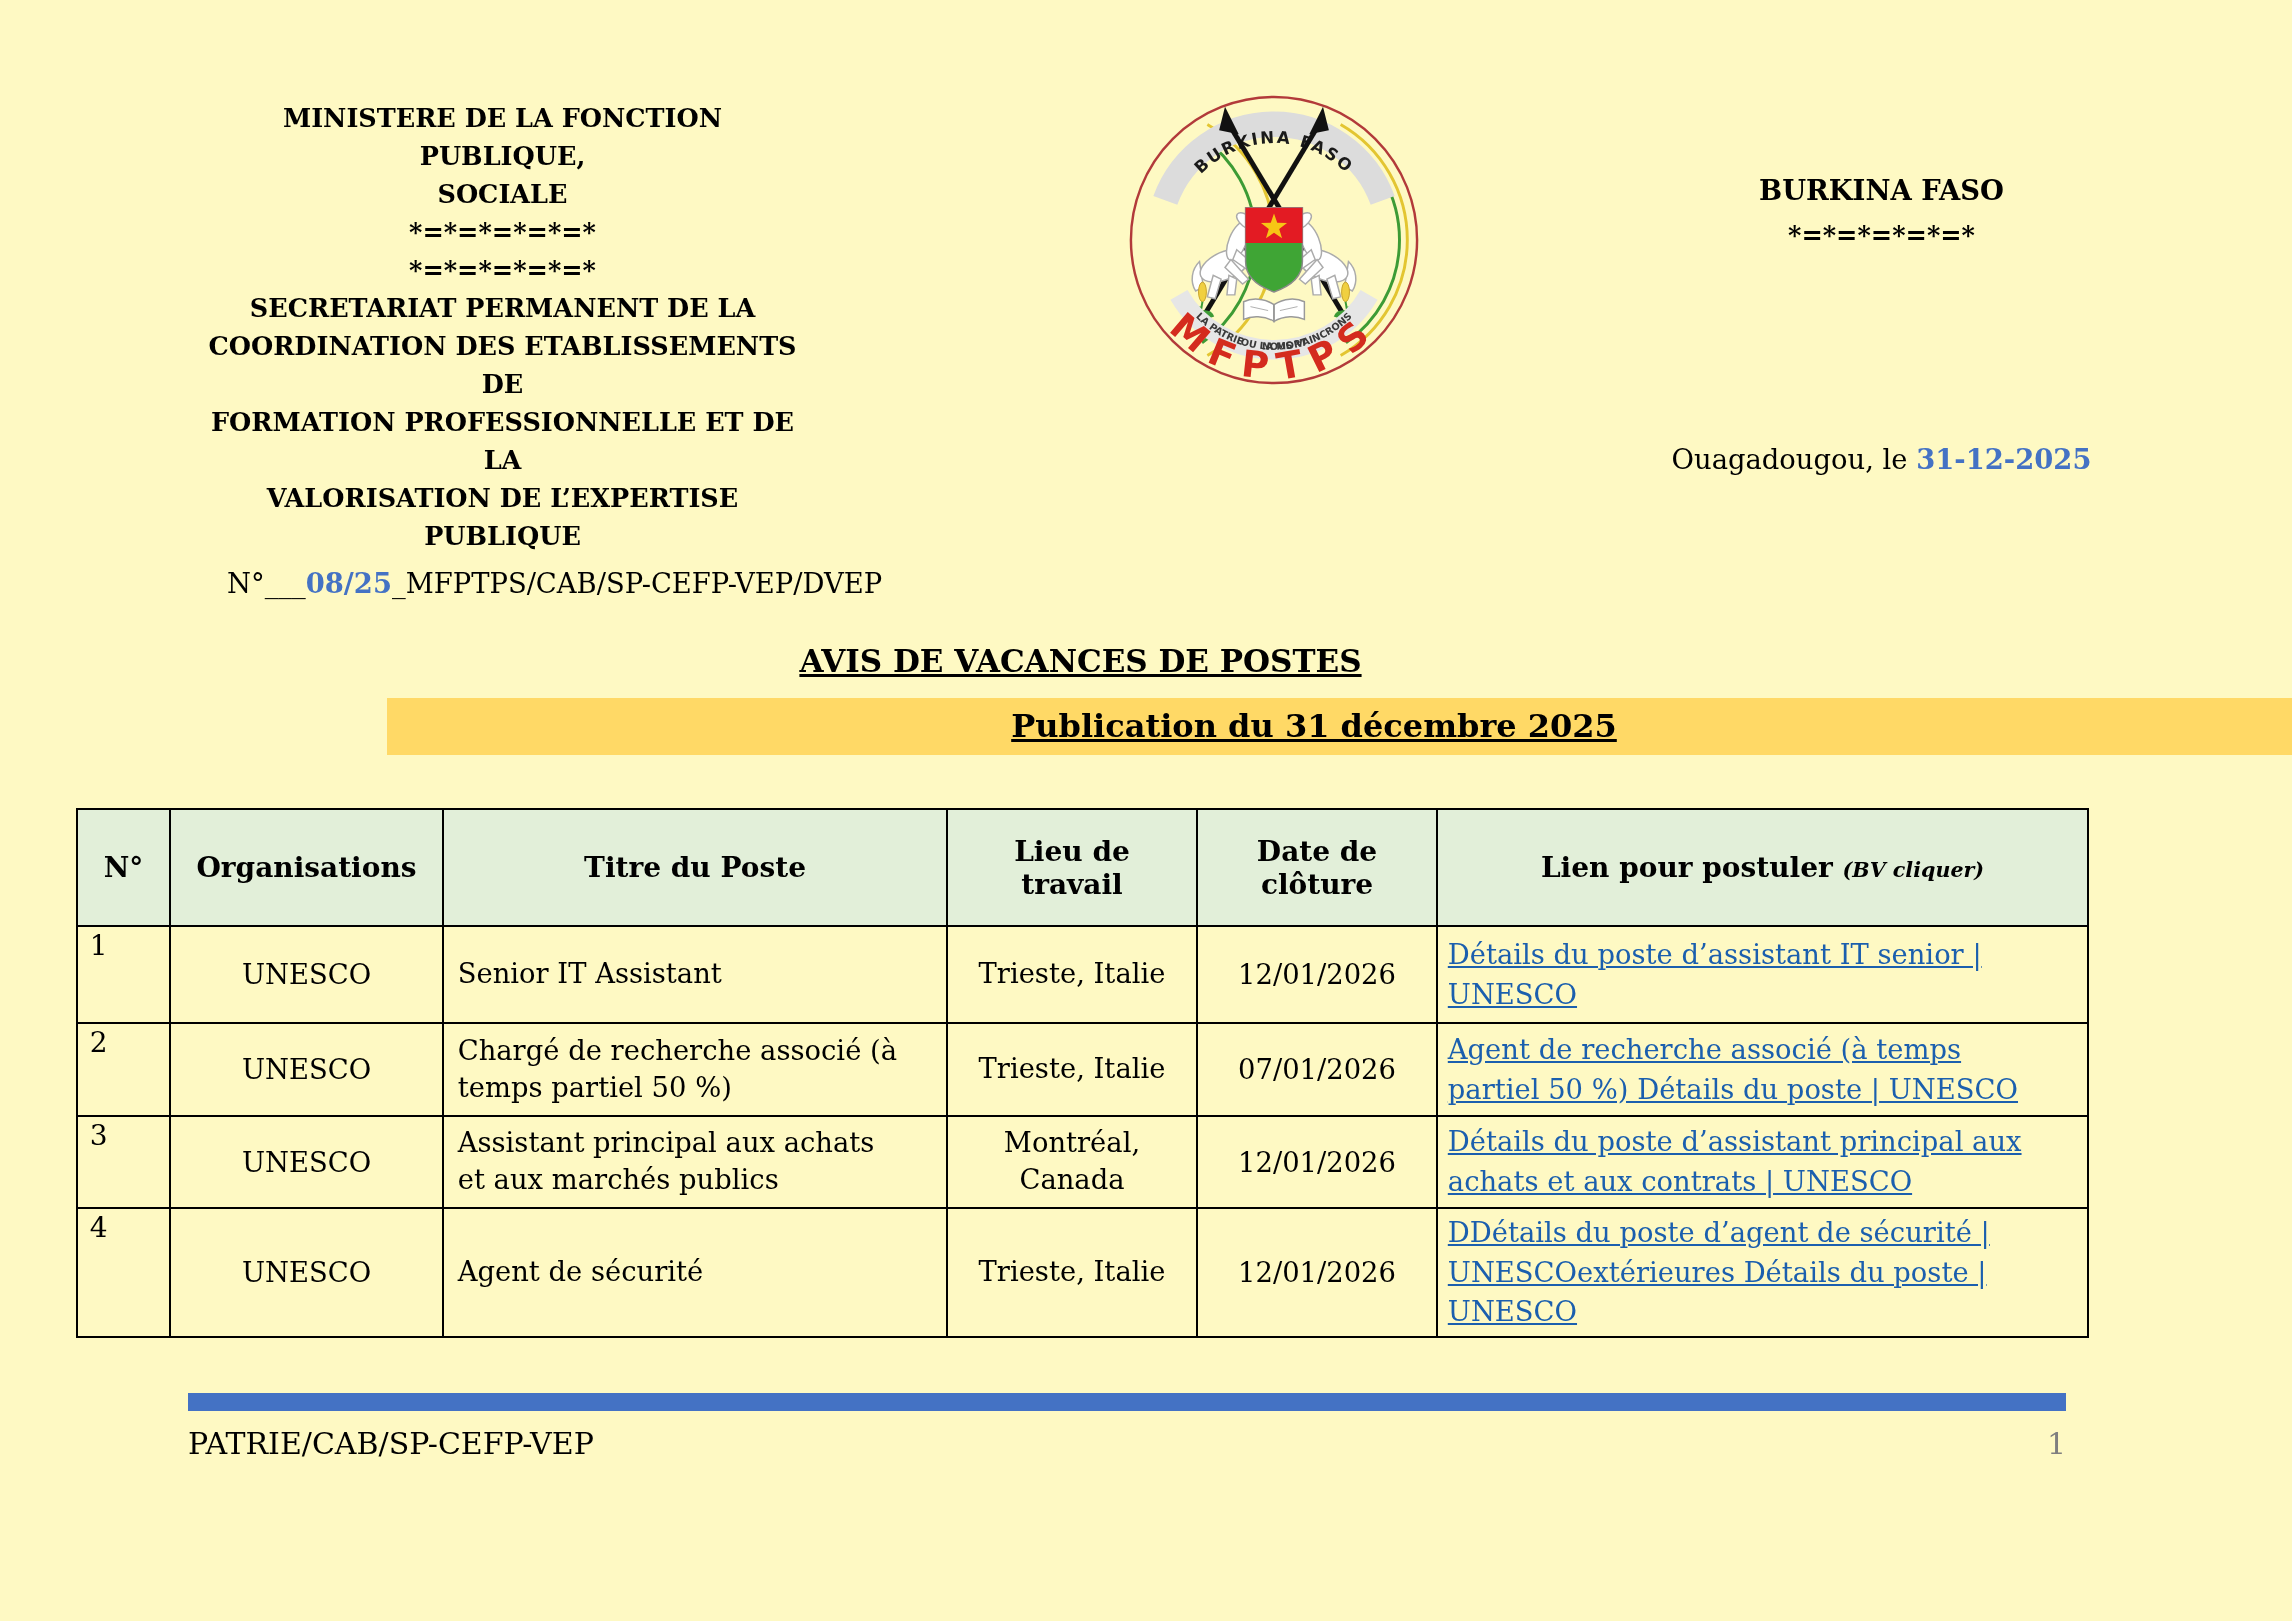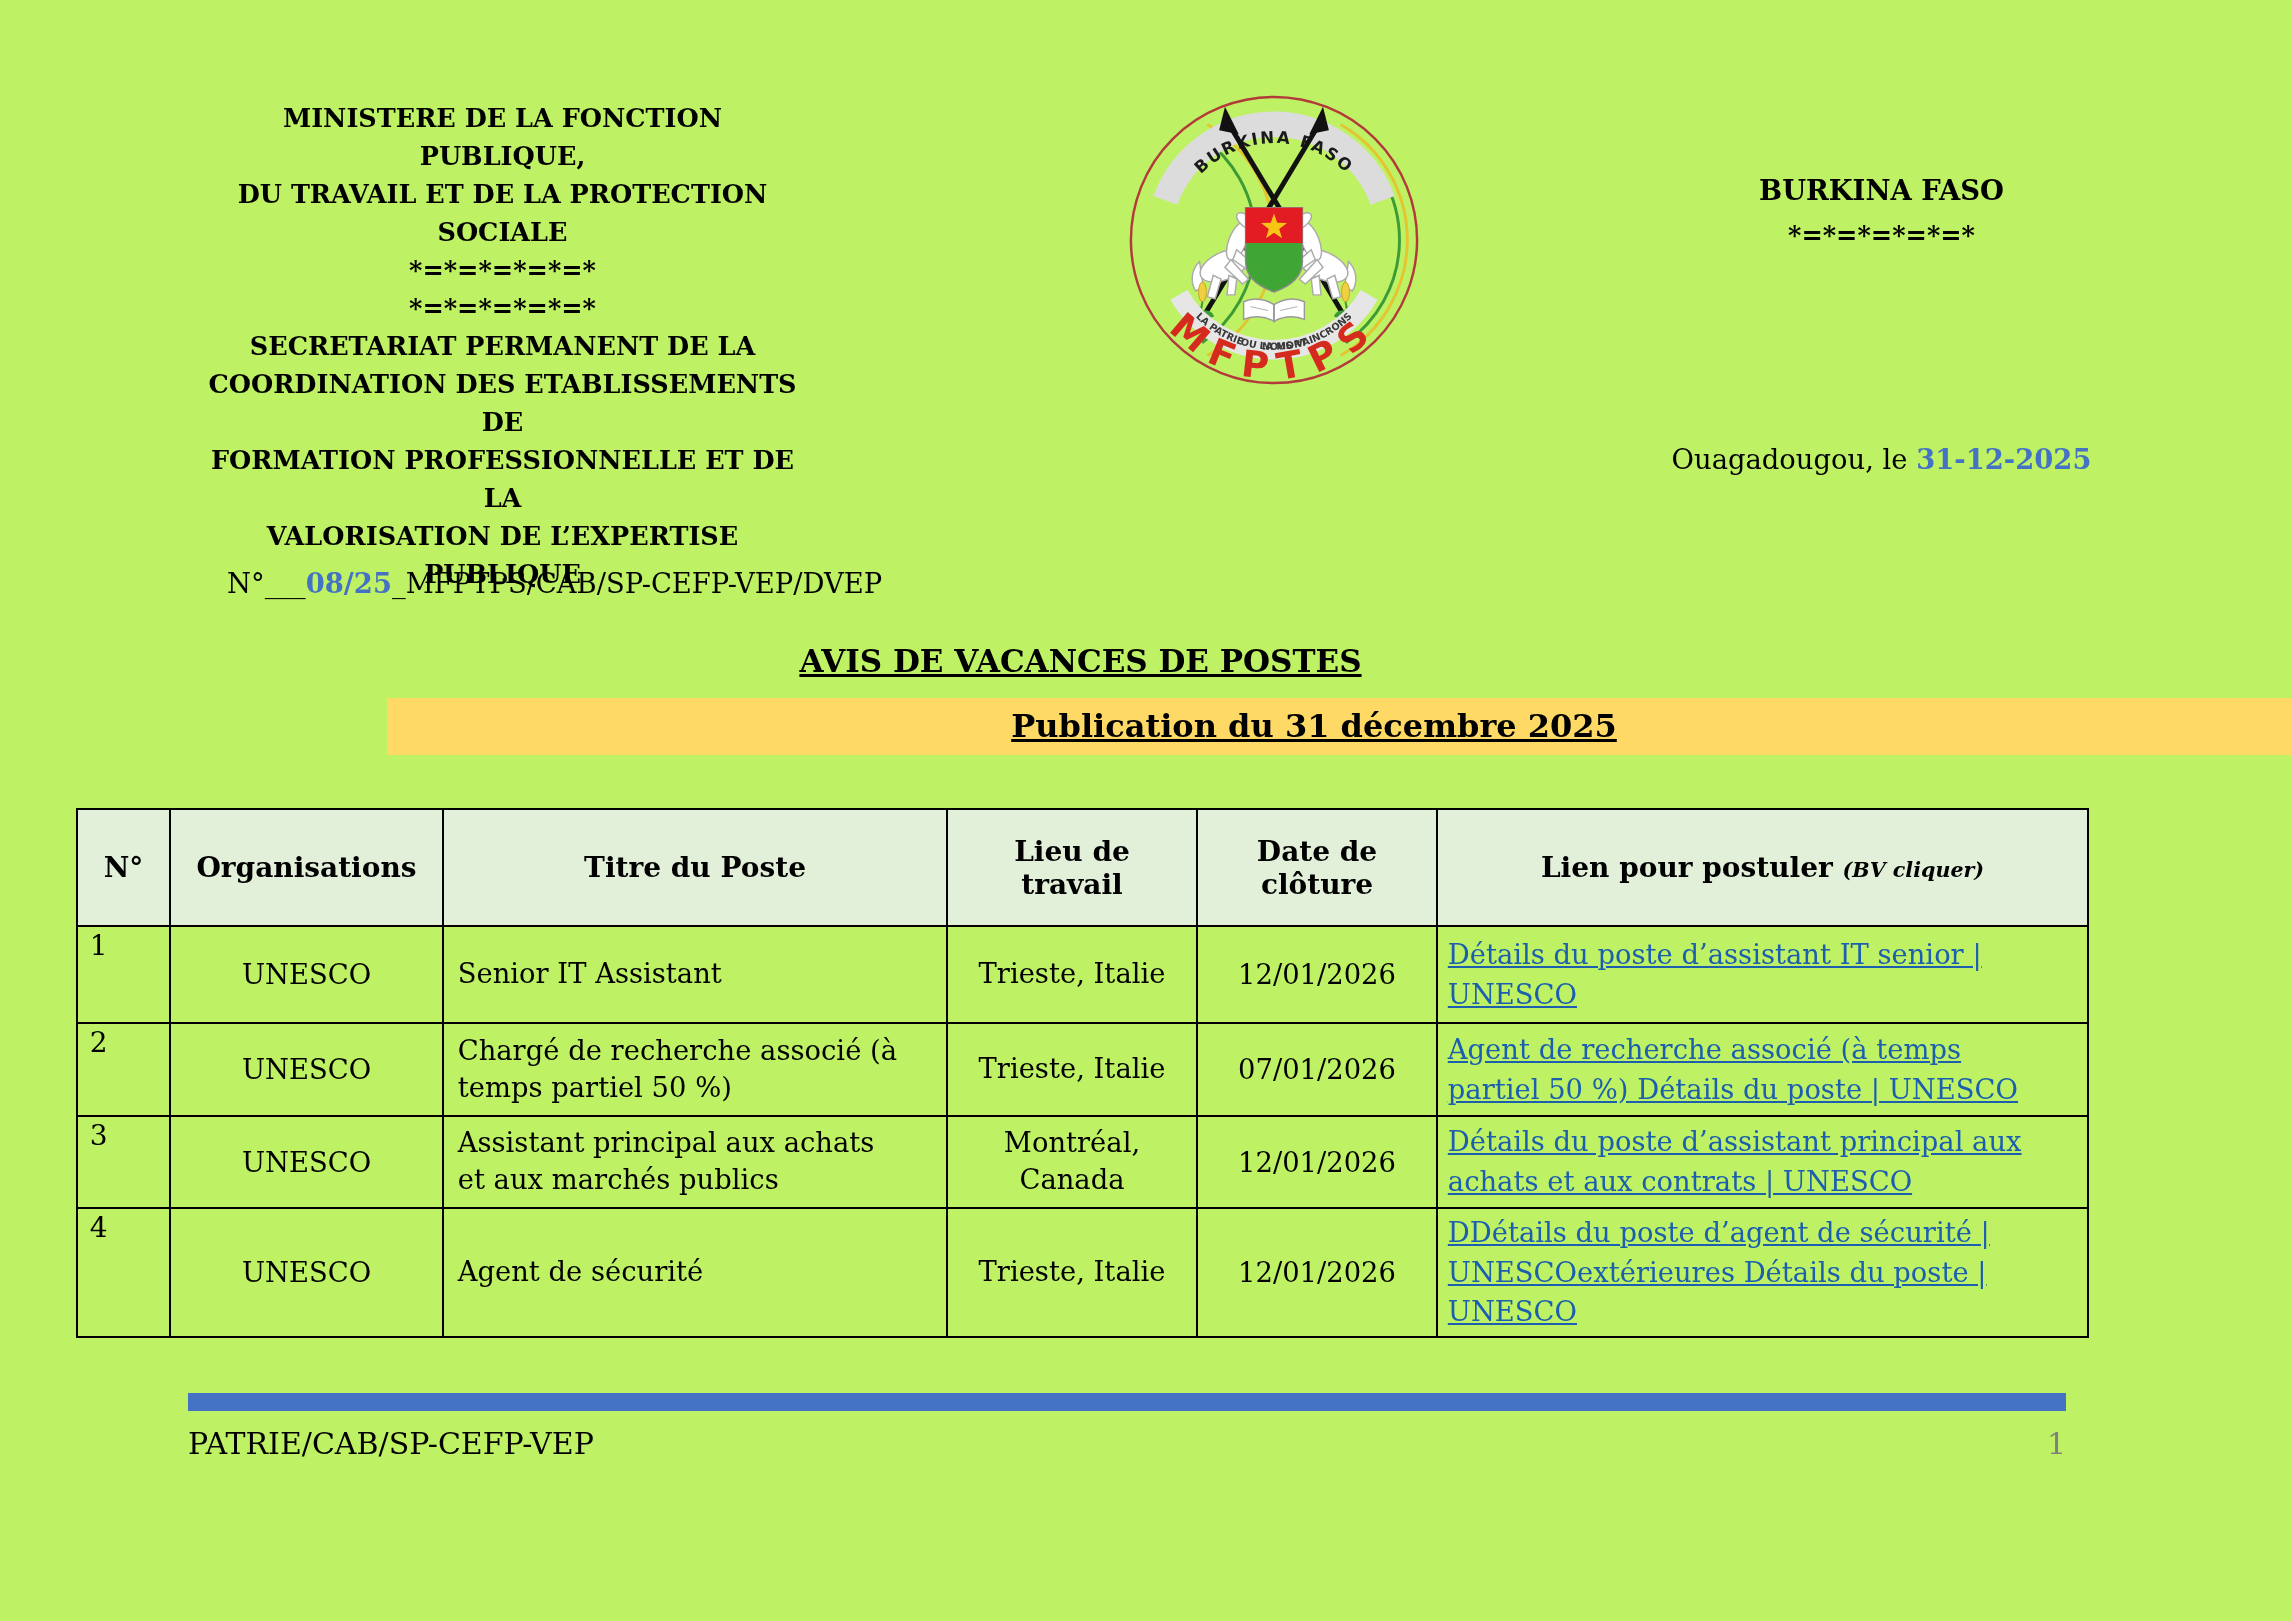--- a/index.html
+++ b/index.html
@@ -1,16 +1,16 @@
 <!DOCTYPE html>
 <html><head>
 <meta charset="utf-8">
 <style>
   html,body{margin:0;padding:0;background:#fff;}
-  .page{position:relative;width:2293px;height:1621px;background:#bef264;
+  .page{position:relative;width:2293px;height:1621px;background:#fef9c3;
         font-family:"DejaVu Serif","Liberation Serif",serif;color:#000;overflow:hidden;}
 
   
   .left-block{position:absolute;left:196px;top:99px;width:613px;text-align:center;
               font-weight:bold;font-size:25.5px;line-height:38px;}
   .right-block{position:absolute;left:1607px;top:174px;width:549px;text-align:center;}
   .right-country{font-weight:bold;font-size:27.4px;margin-bottom:13.7px;}
   .right-motto{font-size:26.5px;margin-bottom:21.6px;}
   .right-sep{font-weight:bold;font-size:25.5px;}
   .date-line{position:absolute;left:1607px;top:443px;width:549px;text-align:center;font-size:27.4px;}
@@ -52,21 +52,20 @@
 
   svg text{font-family:"DejaVu Sans","Liberation Sans",sans-serif;}
 </style>
 </head>
 <body>
 
 <div class="page">
 
   <div class="left-block">
     <div>MINISTERE DE LA FONCTION PUBLIQUE,</div>
-    <div>DU TRAVAIL ET DE LA PROTECTION</div>
     <div>SOCIALE</div>
     <div>*=*=*=*=*=*</div>
     <div>*=*=*=*=*=*</div>
     <div>SECRETARIAT PERMANENT DE LA</div>
     <div>COORDINATION DES ETABLISSEMENTS DE</div>
     <div>FORMATION PROFESSIONNELLE ET DE LA</div>
     <div>VALORISATION DE L’EXPERTISE PUBLIQUE</div>
   </div>
 
   <div class="logo-box">

